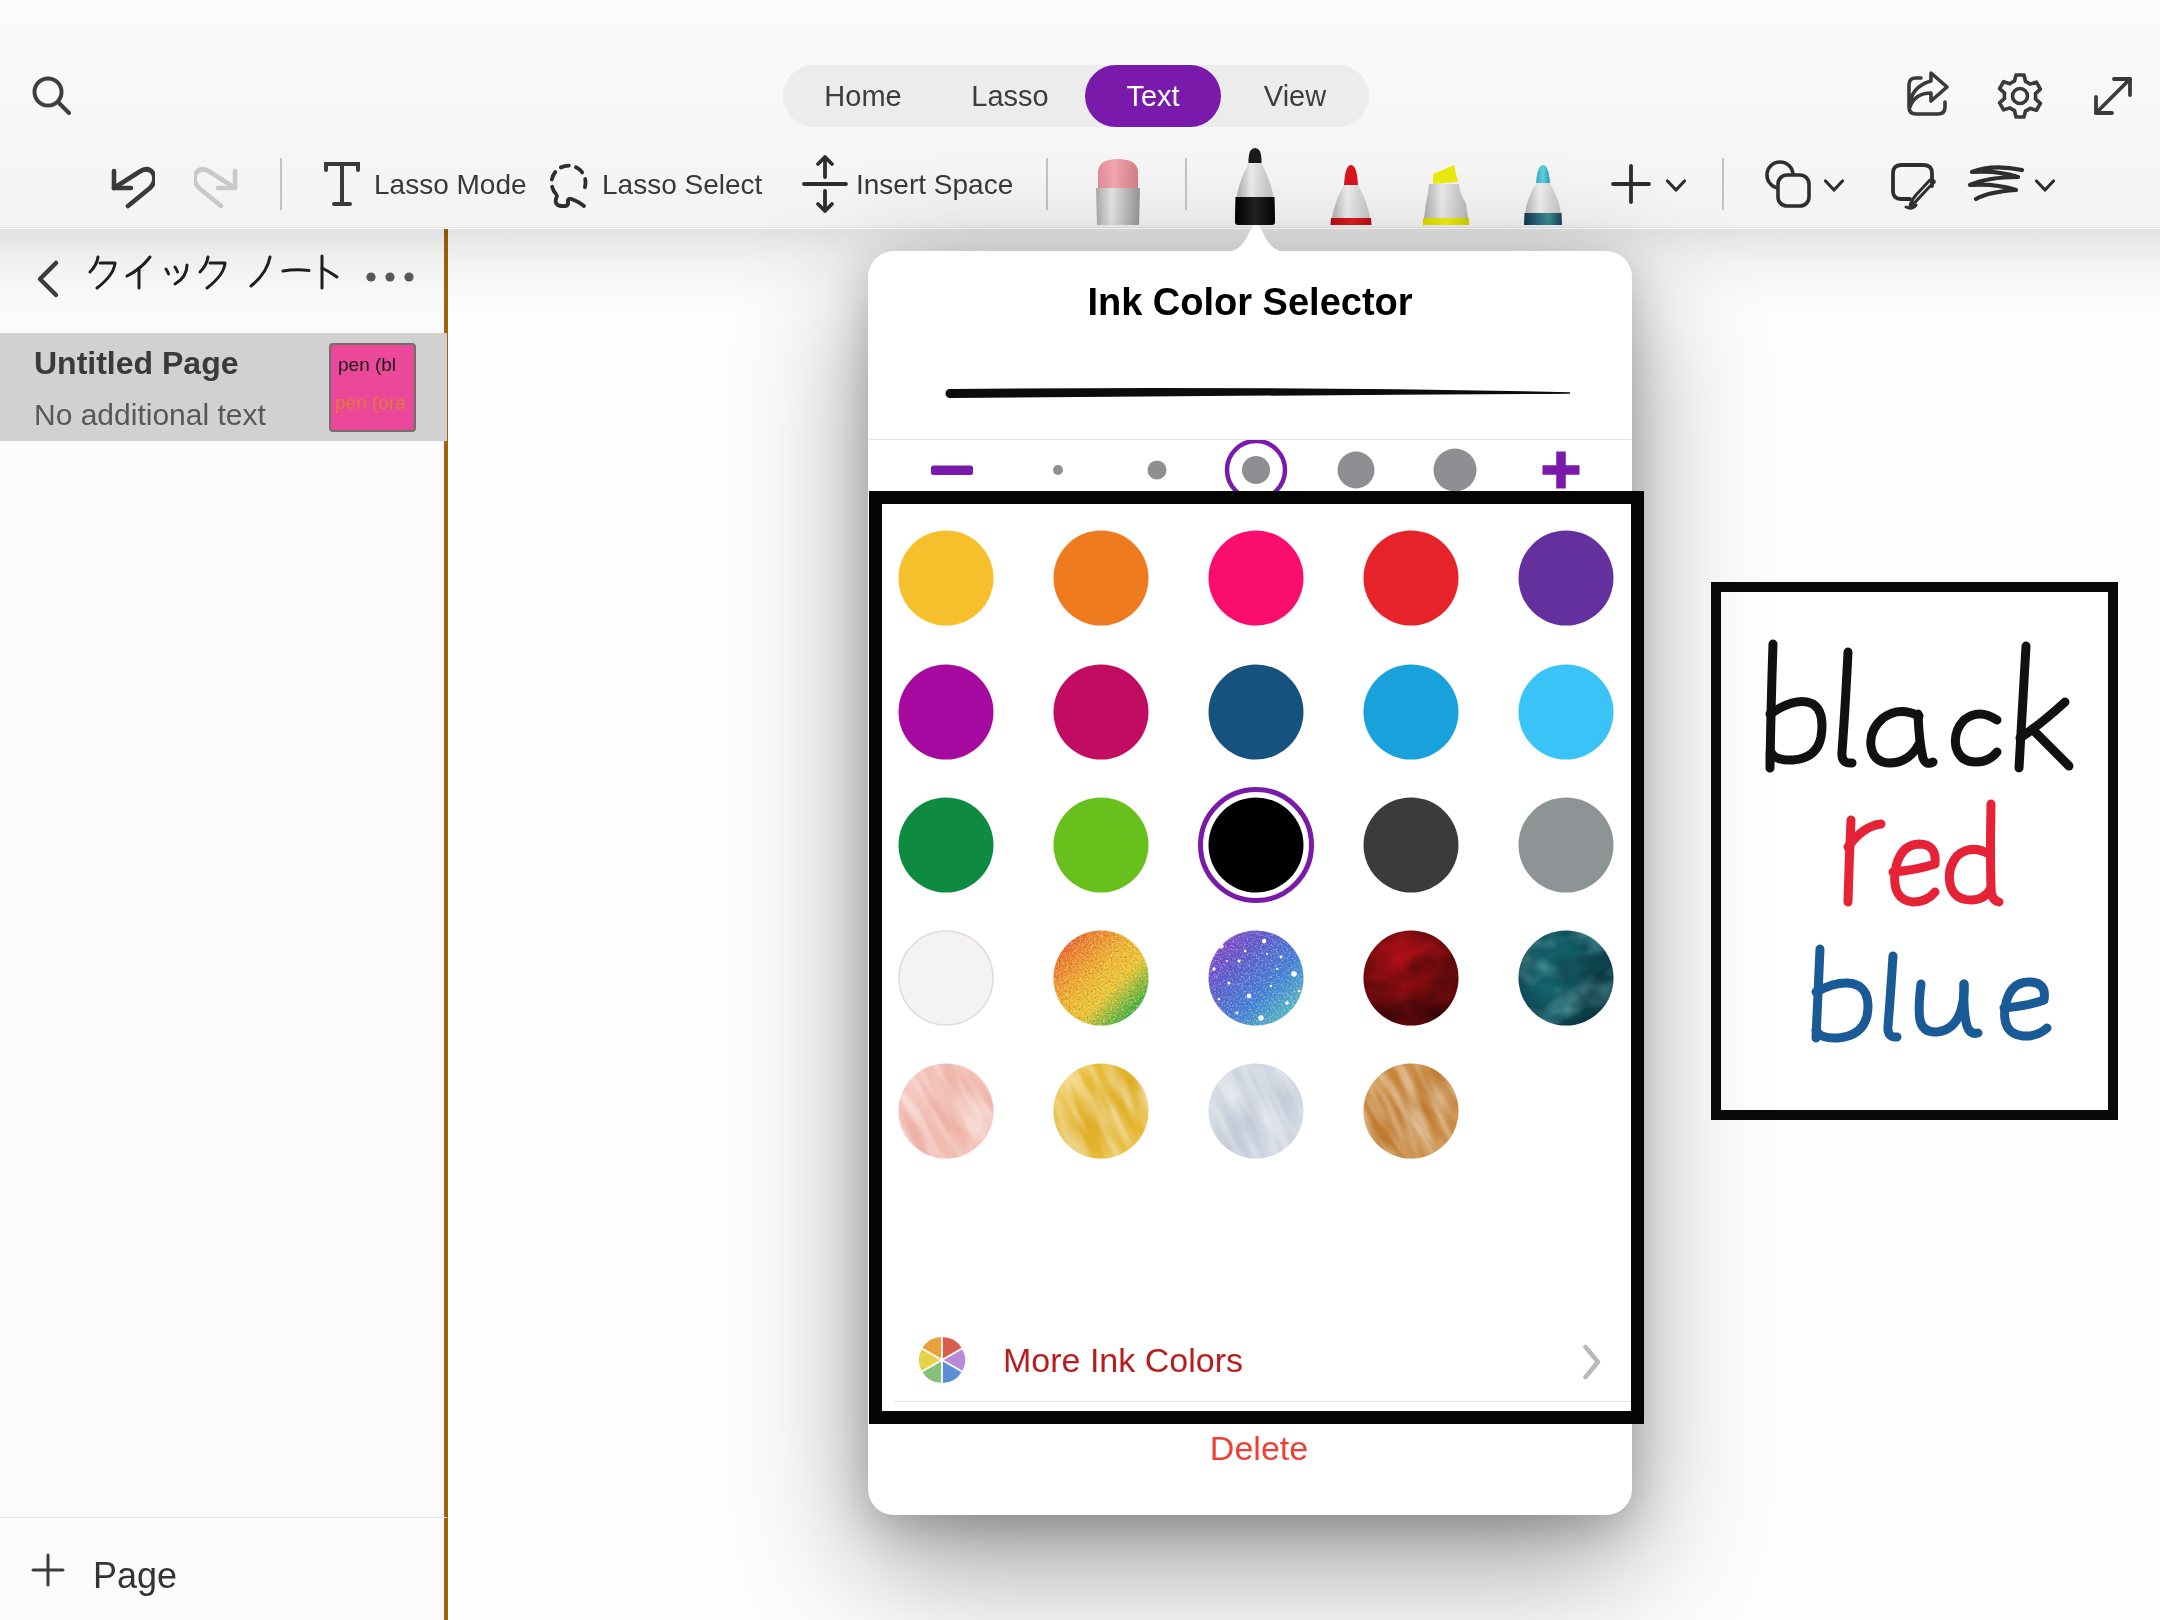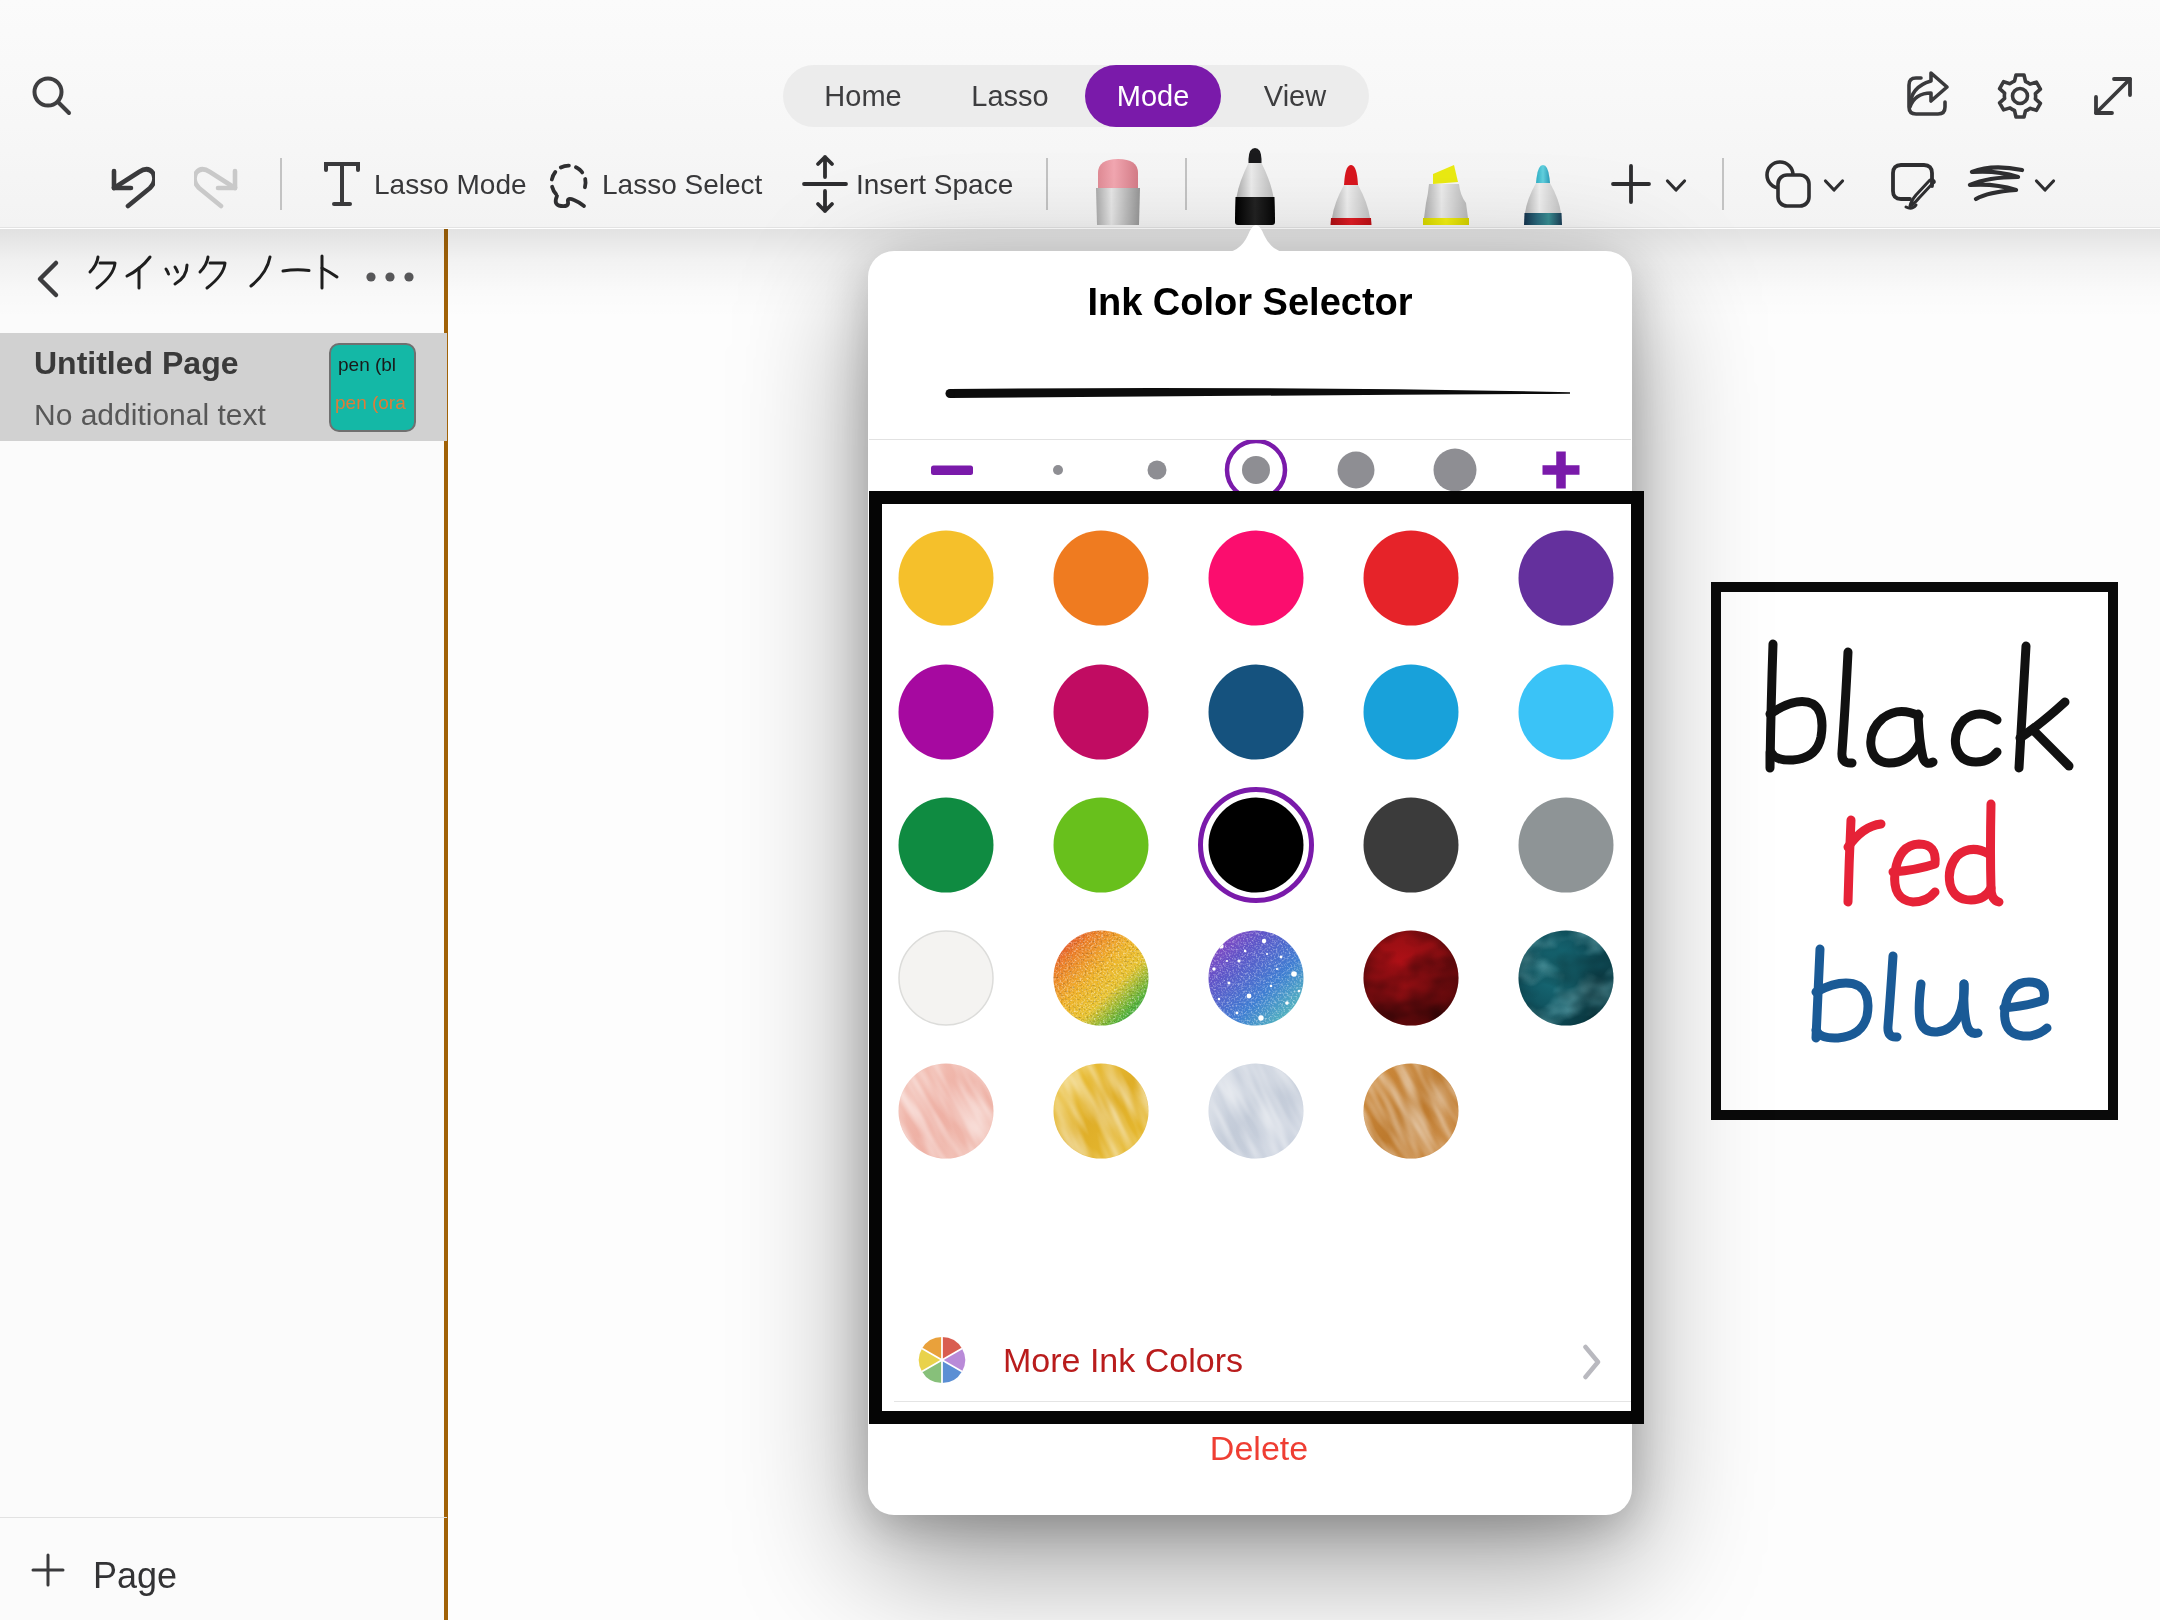--- a/index.html
+++ b/index.html
@@ -235,21 +235,21 @@
   <path d="M2.5 50 H39.5 L40 62 H2 Z" fill="url(#pcGal)"></path>
 </svg>
 
 <svg class="abs" style="left:1221px; top:224px; z-index:11;" width="70" height="29" viewBox="0 0 70 29">
   <path d="M0 29 Q19 29 27 11 Q31 1 35 1 Q39 1 43 11 Q51 29 70 29 Z" fill="#ffffff"></path>
 </svg>
 
 <div class="abs" id="tabbar"></div>
 <div class="abs tab" style="left:783px; top:65px; width:160px; z-index:7;">Home</div>
 <div class="abs tab" style="left:935px; top:65px; width:150px; z-index:7;">Lasso</div>
-<div class="abs tab" id="tabDraw" style="left:1085px; top:65px; z-index:7;">Mode</div>
+<div class="abs tab" id="tabDraw" style="left:1085px; top:65px; z-index:7;">Text</div>
 <div class="abs tab" style="left:1221px; top:65px; width:148px; z-index:7;">View</div>
 
 <div class="abs" id="sidebar">
   <div class="abs" id="sideSel"></div>
 
   <svg class="abs" style="left:30px; top:28px;" width="36" height="44" viewBox="0 0 36 44">
     <path d="M26 6 L10 22 L26 38" fill="none" stroke="#3e3e40" stroke-width="4.5" stroke-linecap="round" stroke-linejoin="round"></path>
   </svg>
   <svg class="abs" style="left:84px; top:24px;" width="260" height="44" viewBox="0 0 260 44">
   <g fill="none" stroke="#1f1f1f" stroke-width="3" stroke-linecap="round" stroke-linejoin="round">
@@ -291,21 +291,21 @@
 </svg>
   <svg class="abs" style="left:362px; top:38px;" width="60" height="20" viewBox="0 0 60 20">
     <circle cx="9" cy="10" r="4.6" fill="#59595b"></circle>
       <circle cx="28" cy="10" r="4.6" fill="#59595b"></circle>
       <circle cx="47" cy="10" r="4.6" fill="#59595b"></circle>
   </svg>
 
   <div class="abs" style="left:34px; top:116px; font-size:32px; font-weight:bold; color:#3a3a3a;">Untitled Page</div>
   <div class="abs" style="left:34px; top:169px; font-size:30px; color:#575757;">No additional text</div>
 
-  <div class="abs" style="left:329px; top:114px; width:87px; height:89px; background:#14b8a6; border:2px solid #707070; border-radius:10px; overflow:hidden;">
+  <div class="abs" style="left:329px; top:114px; width:87px; height:89px; background:#ec4899; border:2px solid #707070; border-radius:4px; overflow:hidden;">
     <svg width="85" height="87" viewBox="0 0 85 87">
       <g font-family="Liberation Sans, sans-serif" font-size="19">
         <text x="7" y="26" fill="#1a1a1a">pen (bl</text>
         <text x="4" y="64" fill="#e07b39">pen (ora</text>
       </g>
     </svg>
   </div>
 
   <div class="abs" style="left:0px; top:1288px; width:447px; height:1px; background:#e2e2e2;"></div>
   <svg class="abs" style="left:30px; top:1323px;" width="36" height="36" viewBox="0 0 36 36">

